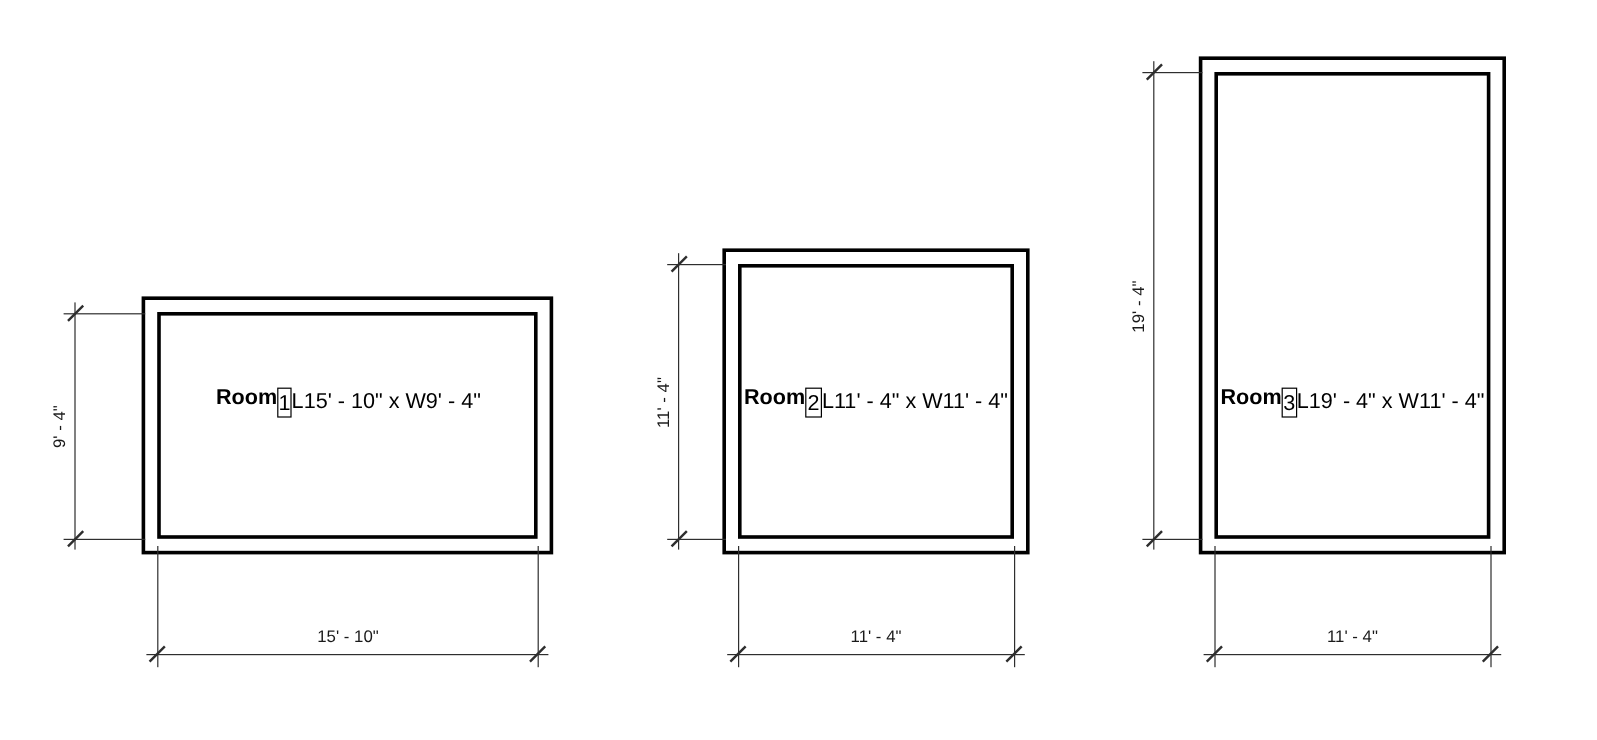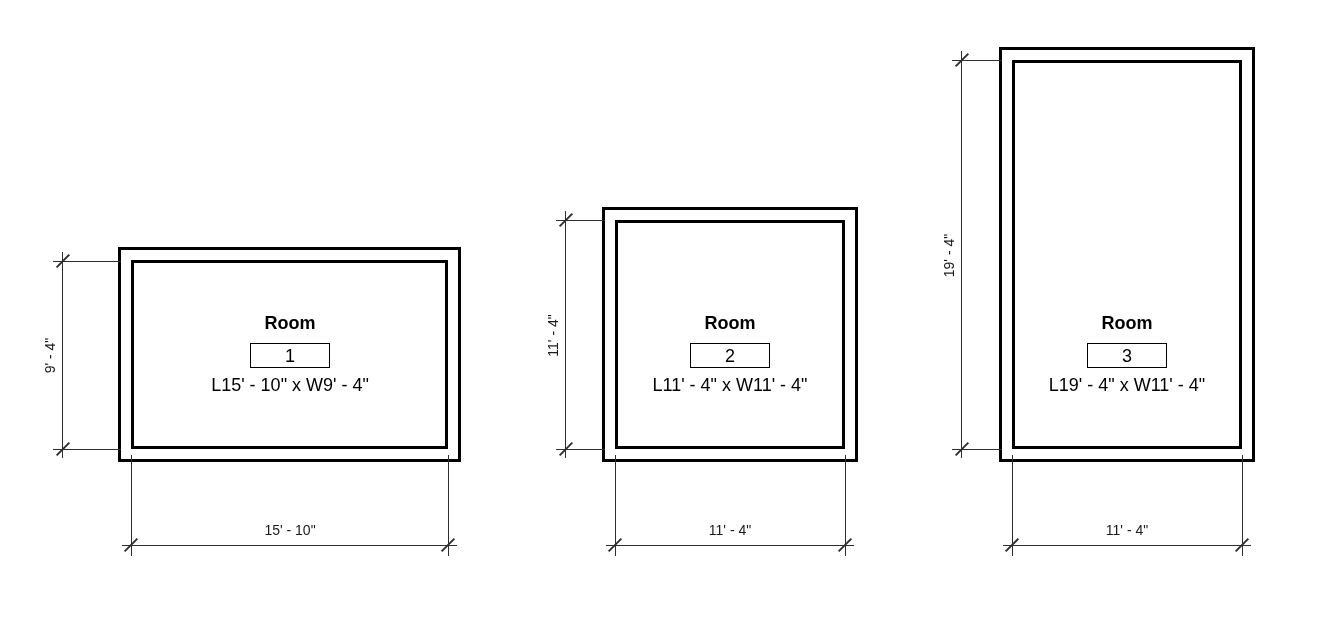--- a/index.html
+++ b/index.html
@@ -21,21 +21,21 @@
     position:absolute;
     inset:10px;
     border:3px solid #000000;
     box-sizing:border-box;
   }
   
   .room-tag{
     position:absolute;
     width:220px;
     display:flex;
-    flex-direction:column;
+    flex-direction:row;
     align-items:center;
     color:#000000;
   }
   .tag-name{font-size:18px;font-weight:bold;line-height:20px;}
   .tag-box{
     margin-top:10px;
     width:80px;height:25px;
     border:1.5px solid #000000;
     box-sizing:border-box;
     display:flex;align-items:center;justify-content:center;

